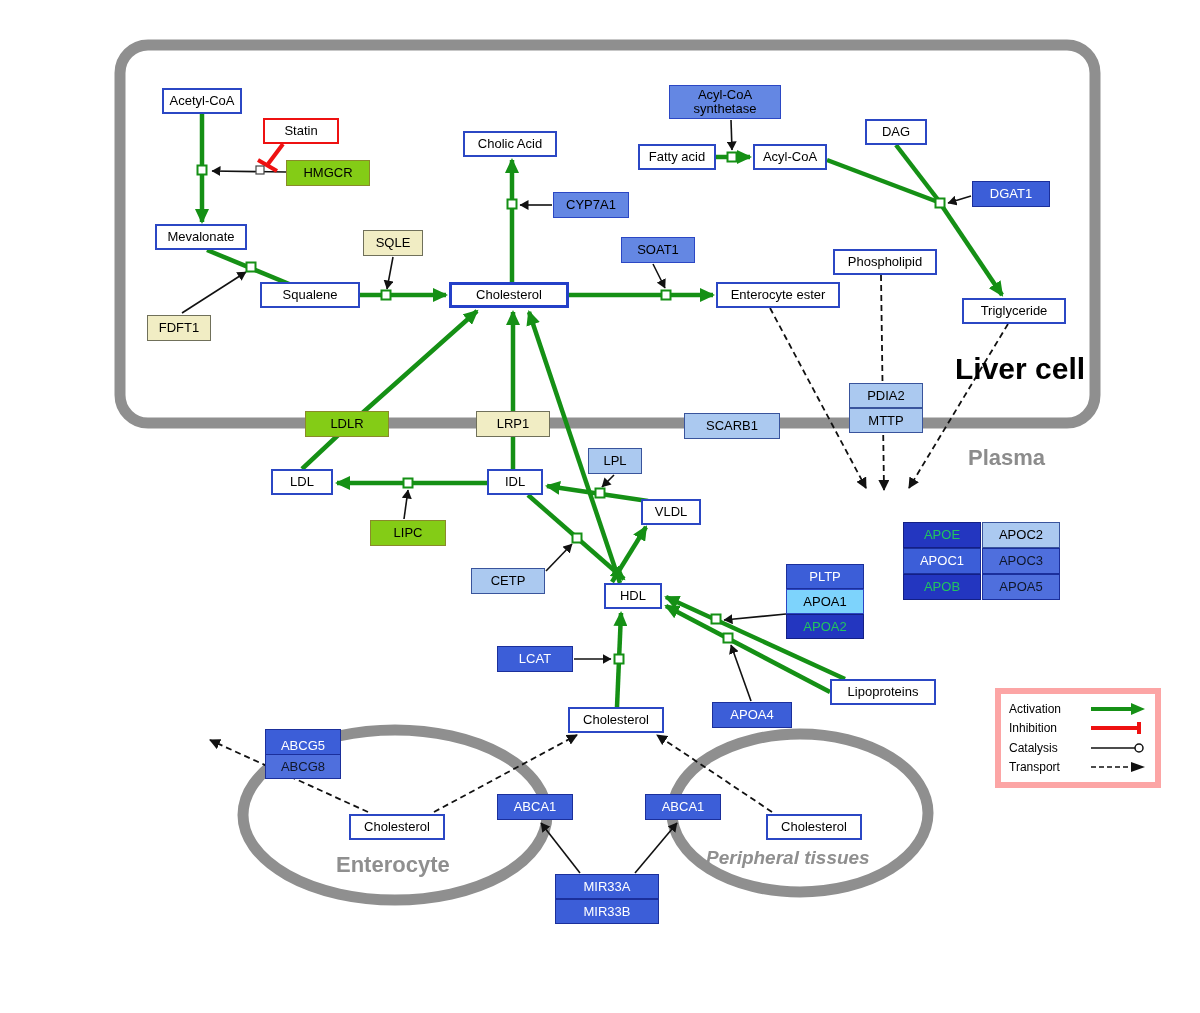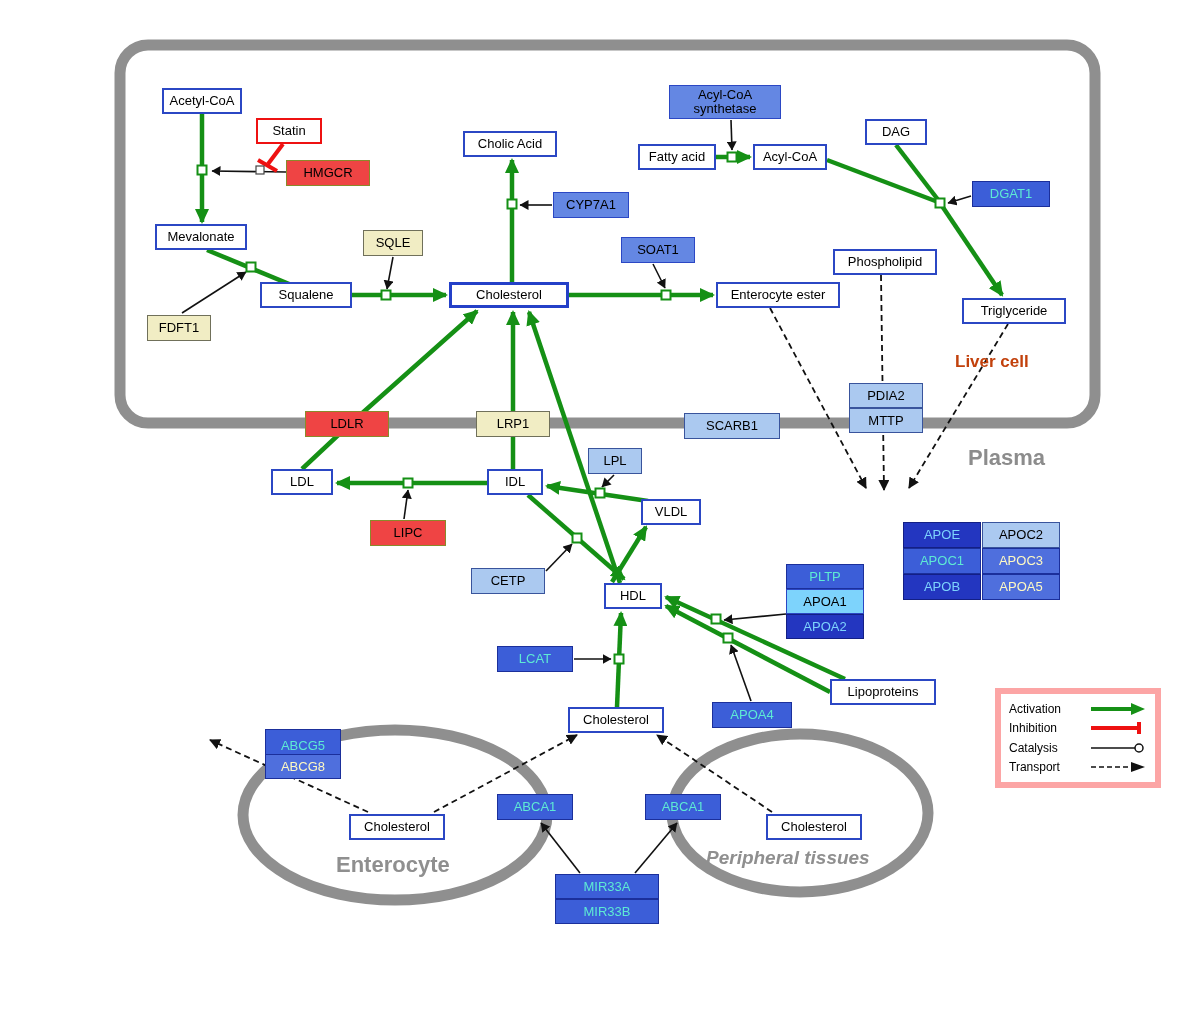--- a/index.html
+++ b/index.html
@@ -5,30 +5,30 @@
   html,body{margin:0;padding:0;background:#fff;}
   #stage{position:relative;width:1200px;height:1013px;background:#fff;overflow:hidden;
          font-family:"Liberation Sans",sans-serif;}
   #edges{position:absolute;left:0;top:0;}
   .node{position:absolute;display:flex;align-items:center;justify-content:center;
         box-sizing:border-box;height:26px;font-size:13px;text-align:center;
         line-height:14px;color:#000;background:#fff;cursor:pointer;}
   .metab{background:#fff;border:2px solid #2b47c4;}
   .strong{border-width:3px;border-color:#2440c8;}
   .drug{background:#fff;border:2px solid #ee1111;}
-  .ygene{background:#ef4444;border:1.5px solid #8a8a2a;}
+  .ygene{background:#84cc16;border:1.5px solid #8a8a2a;}
   .pyellow{background:#f1edc4;border:1.5px solid #70705a;}
-  .blue{background:#3c5ed8;border:1.5px solid #1b2f9b;color:#5eead4;}
-  .dblue{background:#2336c0;border:1.5px solid #131f85;color:#7dd3fc;}
-  .blue2{background:#4f6fdd;border:1.5px solid #1b2f9b;color:#fef9c3;}
+  .blue{background:#3c5ed8;border:1.5px solid #1b2f9b;color:#ffffff;}
+  .dblue{background:#2336c0;border:1.5px solid #131f85;color:#22c55e;}
+  .blue2{background:#4f6fdd;border:1.5px solid #1b2f9b;color:#0f172a;}
   .mblue{background:#6487e3;border:1.5px solid #2b47c4;color:#000;}
   .mblue2{background:#7dd3fc;border:1.5px solid #2b47c4;color:#000;}
   .lblue{background:#abc9f0;border:1.5px solid #39549c;color:#000;}
   .region-label{position:absolute;font-weight:bold;color:#8f8f8f;}
-  #liver-label{left:955px;top:352px;font-size:17px;color:#c2410c;}
+  #liver-label{left:955px;top:352px;font-size:30px;color:#000000;}
   #plasma-label{left:968px;top:445px;font-size:22px;color:#8c8c8c;}
   #enterocyte-label{left:336px;top:852px;font-size:22px;}
   #peripheral-label{left:706px;top:847px;font-size:19px;font-style:italic;}
   #legend{position:absolute;left:995px;top:688px;width:166px;height:100px;
           box-sizing:border-box;border:6px solid #fca5a5;background:#fff;
           display:flex;flex-direction:column;justify-content:space-around;
           padding:5px 8px;}
   .legend-row{display:flex;align-items:center;justify-content:space-between;}
   .legend-row span{font-size:12px;color:#000;}
 </style>
@@ -125,25 +125,25 @@
     </g>
     <rect x="256" y="166" width="8" height="8" fill="#fff" stroke="#444" stroke-width="1.2"></rect>
   </svg>
 
   <div id="liver-label" class="region-label">Liver cell</div>
   <div id="plasma-label" class="region-label">Plasma</div>
   <div id="enterocyte-label" class="region-label">Enterocyte</div>
   <div id="peripheral-label" class="region-label">Peripheral tissues</div>
 
   <div class="node metab" style="left:162px;top:88px;width:80px">Acetyl-CoA</div>
-  <div class="node drug" style="left:256px;top:118px;width:66px">Statin</div>
+  <div class="node drug" style="left:263px;top:118px;width:76px">Statin</div>
   <div class="node ygene" style="left:286px;top:160px;width:84px">HMGCR</div>
   <div class="node metab" style="left:155px;top:224px;width:92px">Mevalonate</div>
   <div class="node pyellow" style="left:147px;top:315px;width:64px">FDFT1</div>
-  <div class="node metab" style="left:260px;top:282px;width:92px">Squalene</div>
+  <div class="node metab" style="left:260px;top:282px;width:100px">Squalene</div>
   <div class="node pyellow" style="left:363px;top:230px;width:60px">SQLE</div>
   <div class="node metab strong" style="left:449px;top:282px;width:120px">Cholesterol</div>
   <div class="node metab" style="left:463px;top:131px;width:94px">Cholic Acid</div>
   <div class="node mblue" style="left:553px;top:192px;width:76px">CYP7A1</div>
   <div class="node mblue" style="left:664px;top:85px;width:112px;height:34px;left:669px">Acyl-CoA synthetase</div>
   <div class="node metab" style="left:638px;top:144px;width:78px">Fatty acid</div>
   <div class="node metab" style="left:753px;top:144px;width:74px">Acyl-CoA</div>
   <div class="node metab" style="left:865px;top:119px;width:62px">DAG</div>
   <div class="node blue" style="left:972px;top:181px;width:78px">DGAT1</div>
   <div class="node mblue" style="left:621px;top:237px;width:74px">SOAT1</div>

